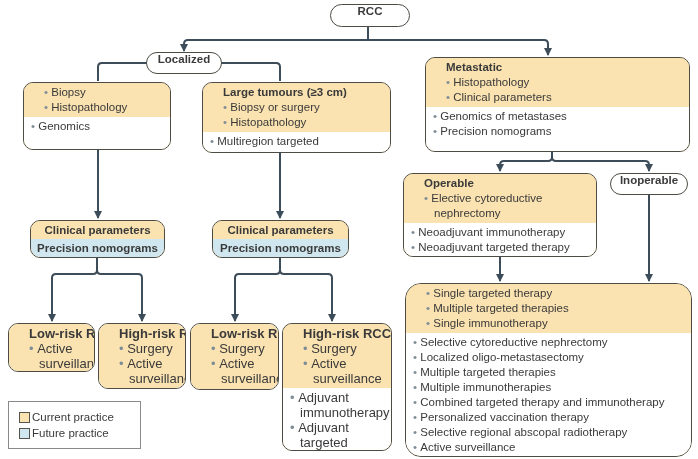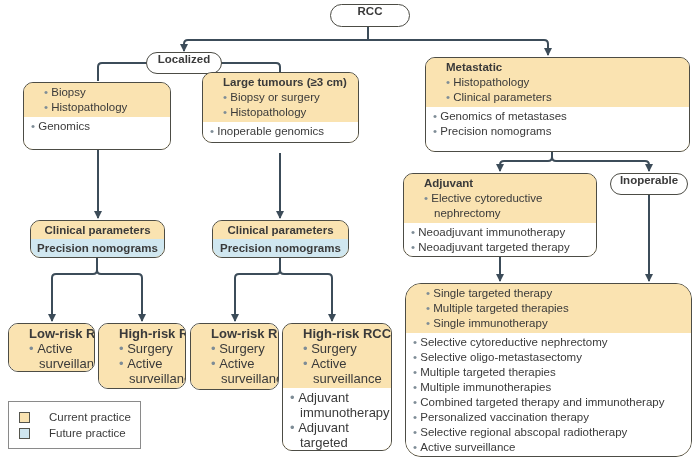--- a/index.html
+++ b/index.html
@@ -25,21 +25,21 @@
 
   .tworow{padding:0;}
   .tworow .row{flex:1;display:flex;align-items:center;justify-content:center;
                font-weight:bold;font-size:11.5px;white-space:nowrap;}
   .tworow .row.current{background:#fae3b1;}
   .tworow .row.future{background:#d0e7f0;}
 
   .legend{position:absolute;left:8px;top:401px;width:133px;height:48px;
           border:1.5px solid #8a8a8a;background:#ffffff;box-sizing:border-box;
           display:flex;flex-direction:column;justify-content:center;gap:4px;padding-left:10px;}
-  .legend-item{display:flex;align-items:center;gap:19px;font-size:11.5px;}
+  .legend-item{display:flex;align-items:center;gap:2px;font-size:11.5px;}
   .swatch{width:11px;height:11px;border:1.2px solid #55554d;box-sizing:border-box;flex:0 0 auto;}
 </style>
 </head>
 <body>
 
 <div class="canvas">
 
   <svg class="lines" viewBox="0 0 698 459">
     <defs>
       <marker id="arrow" markerWidth="8" markerHeight="8" refX="7" refY="4" orient="auto" markerUnits="userSpaceOnUse">
@@ -84,31 +84,31 @@
           <li>Histopathology</li>
         </ul>
     </div>
     <div class="sec future">
       <ul class="bullets">
           <li>Genomics</li>
         </ul>
     </div>
   </div>
 
-  <div class="node" style="left:202px;top:72px;width:157px;height:71px;">
+  <div class="node" style="left:202px;top:82px;width:189px;height:71px;">
     <div class="sec current">
       <div class="title">Large tumours (≥3 cm)</div>
       <ul class="bullets">
           <li>Biopsy or surgery</li>
           <li>Histopathology</li>
         </ul>
     </div>
     <div class="sec future">
       <ul class="bullets">
-          <li>Inoperable genomics</li>
+          <li>Multiregion targeted</li>
         </ul>
     </div>
   </div>
 
   <div class="node" style="left:425px;top:57px;width:265px;height:95px;">
     <div class="sec current">
       <div class="title">Metastatic</div>
       <ul class="bullets">
           <li>Histopathology</li>
           <li>Clinical parameters</li>
@@ -117,21 +117,21 @@
     <div class="sec future">
       <ul class="bullets">
           <li>Genomics of metastases</li>
           <li>Precision nomograms</li>
         </ul>
     </div>
   </div>
 
   <div class="node" style="left:403px;top:173px;width:194px;height:84px;">
     <div class="sec current">
-      <div class="title">Adjuvant</div>
+      <div class="title">Operable</div>
       <ul class="bullets">
           <li>Elective cytoreductive nephrectomy</li>
         </ul>
     </div>
     <div class="sec future">
       <ul class="bullets">
           <li>Neoadjuvant immunotherapy</li>
           <li>Neoadjuvant targeted therapy</li>
         </ul>
     </div>
@@ -196,21 +196,21 @@
     <div class="sec current">
       <ul class="bullets">
           <li>Single targeted therapy</li>
           <li>Multiple targeted therapies</li>
           <li>Single immunotherapy</li>
         </ul>
     </div>
     <div class="sec future">
       <ul class="bullets">
           <li>Selective cytoreductive nephrectomy</li>
-          <li>Selective oligo-metastasectomy</li>
+          <li>Localized oligo-metastasectomy</li>
           <li>Multiple targeted therapies</li>
           <li>Multiple immunotherapies</li>
           <li>Combined targeted therapy and immunotherapy</li>
           <li>Personalized vaccination therapy</li>
           <li>Selective regional abscopal radiotherapy</li>
           <li>Active surveillance</li>
         </ul>
     </div>
   </div>
 

